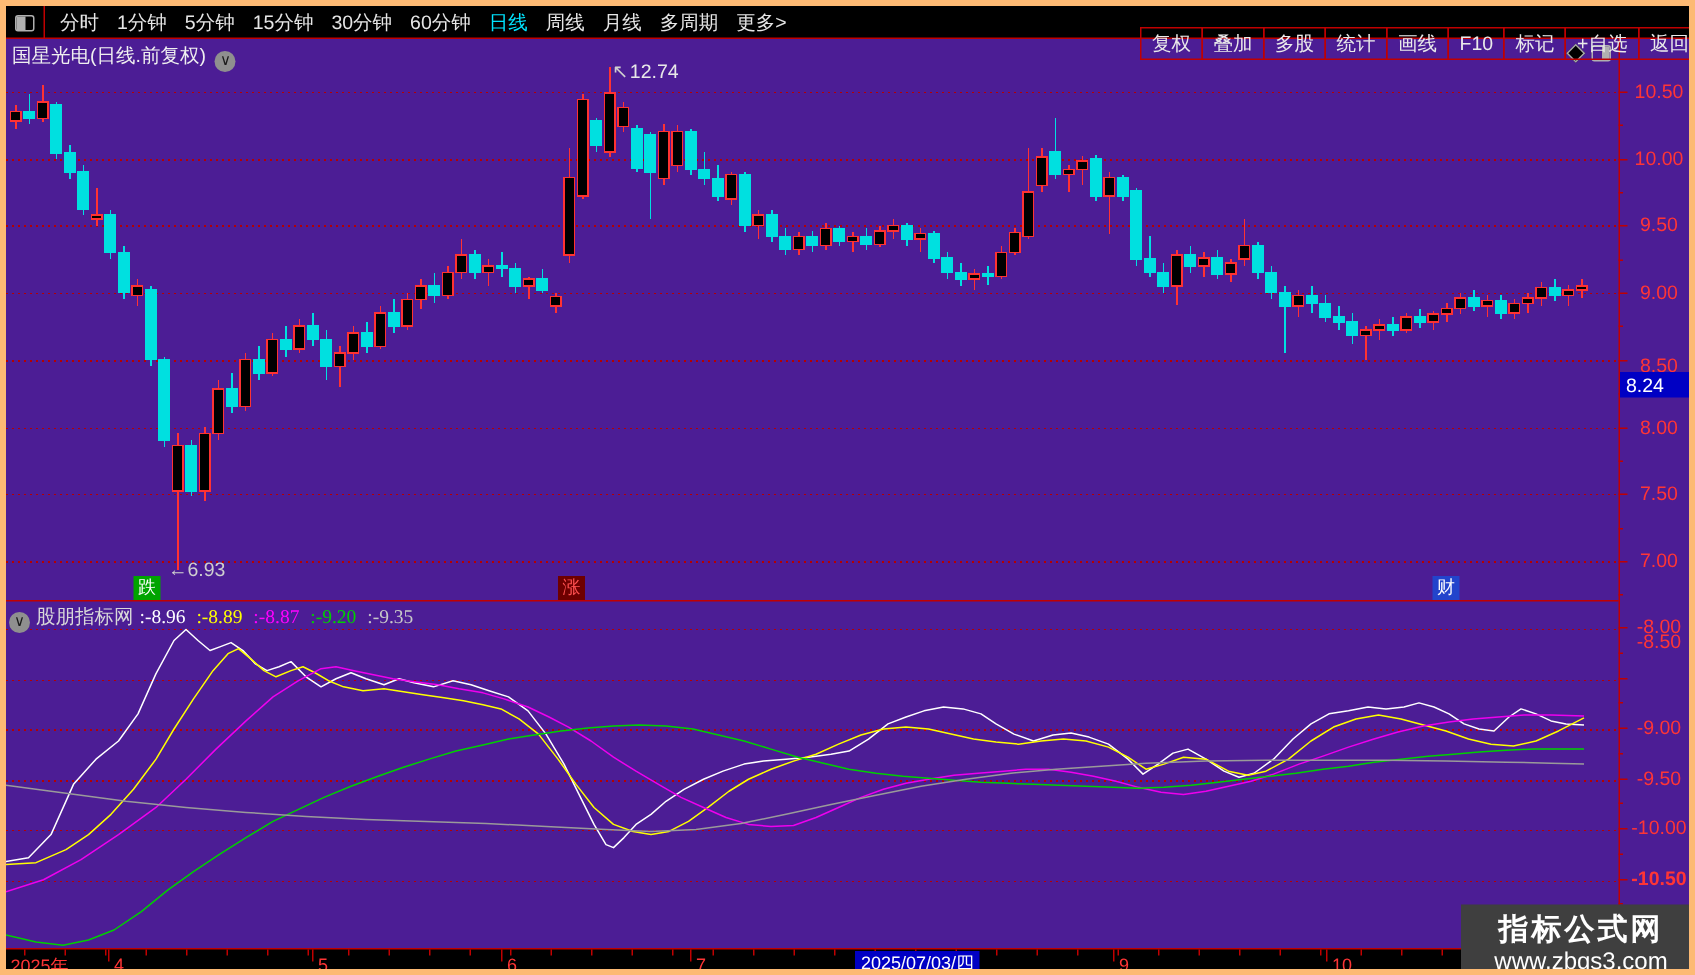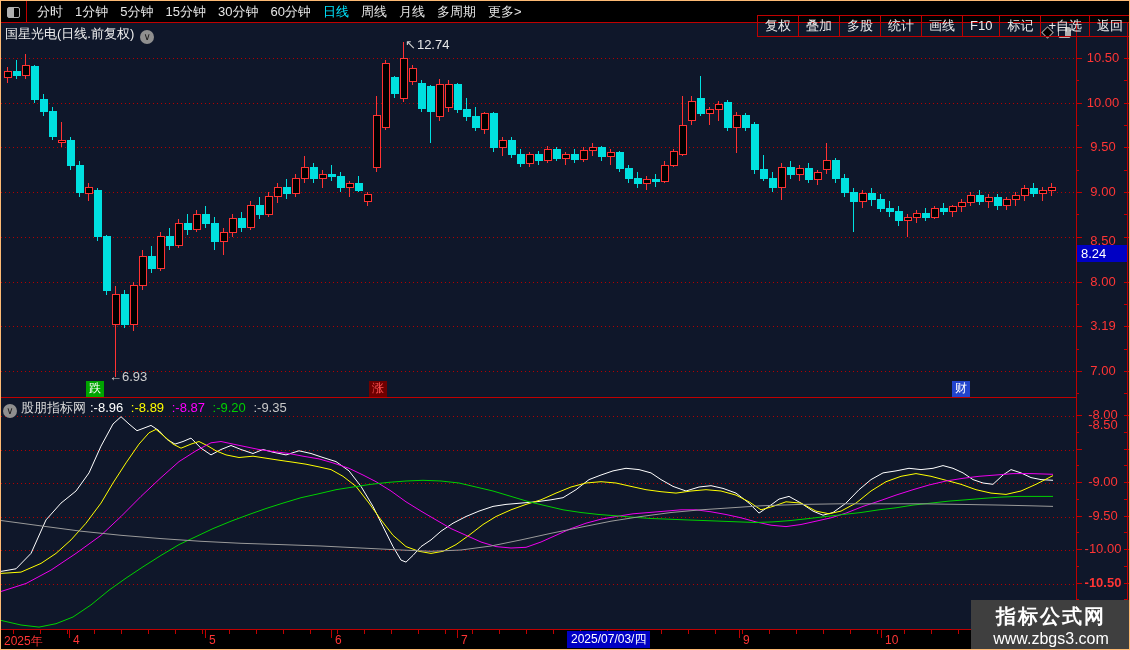--- a/index.html
+++ b/index.html
@@ -1,19 +1,19 @@
 <!DOCTYPE html>
 <html><head>
 <meta charset="utf-8">
 <style>
   * { margin:0; padding:0; box-sizing:border-box; }
   html,body { background:#000; }
   body { font-family:"Liberation Sans","DejaVu Sans",sans-serif; }
-  .win { position:relative; width:1130px; height:650px; background:#0f172a; overflow:hidden;
-         border:1px solid #fdba74; }
+  .win { position:relative; width:1130px; height:650px; background:#4c1d95; overflow:hidden;
+         border:4px solid #fdba74; }
   
   .toolbar { position:absolute; left:0; top:0; width:1130px; height:22px; background:#000;
              border-bottom:1px solid #c00000; z-index:30; }
   .tb-iconbox { position:absolute; left:0; top:0; width:26px; height:22px;
                 border-right:1px solid #c00000; display:flex; align-items:center; justify-content:center; }
   .half-rect { position:relative; width:13px; height:11px; border:1px solid #b0b0b0; border-radius:2px; }
   .half-rect .fill-l { position:absolute; left:0; top:0; width:50%; height:100%; background:#b0b0b0; }
   .half-rect .fill-r { position:absolute; right:0; top:0; width:50%; height:100%; background:#b0b0b0; }
   .tb-left { position:absolute; left:30px; top:0; height:22px; display:flex; align-items:center; }
   .tb-item { color:#e6e6e6; font-size:13px; padding:0 6px; line-height:22px; cursor:default; white-space:nowrap; }
@@ -36,21 +36,21 @@
   .badge-cai { left:951px; top:358px; background:#2244cc; color:#fff; }
   .corner-icons { position:absolute; left:1042px; top:4px; z-index:6; display:flex; gap:6px; align-items:center; }
   .diamond { width:9px; height:9px; border:1px solid #a8a8a8; transform:rotate(45deg); background:#000; }
   
   .v-line { position:absolute; width:1px; background:#c00000; z-index:10; }
   .axis-label { position:absolute; width:48px; text-align:center; color:#ff3535; font-size:13px; z-index:11; }
   .price-tag { position:absolute; left:1076px; top:244px; width:50px; height:17px; background:#0000c4;
                color:#fff; font-size:13px; line-height:17px; padding-left:4px; z-index:12; }
   .tick { position:absolute; background:#c00000; z-index:11; }
   
-  .ind-area { position:absolute; left:0; top:396px; width:1075px; height:232px; border-top:1px solid #c00000; }
+  .ind-area { position:absolute; left:0; top:396px; width:1075px; height:232px; border-top:1px solid #c00000;font-family:Liberation Serif, serif; }
   #ind-svg { position:absolute; left:0; top:0; }
   .ind-header { position:absolute; left:2px; top:1px; z-index:6; font-size:13px; white-space:nowrap; }
   .ind-header .t { color:#d8d8d8; margin-right:4px; }
   .ind-header span.val { margin-right:4px; }
   
   .timeline { position:absolute; left:0; top:628px; width:1130px; height:22px; border-top:1px solid #c00000;
               background:#000; z-index:15; }
   .tl-label { position:absolute; top:3px; color:#ff3535; font-size:12px; white-space:nowrap; }
   .tl-date { position:absolute; top:1px; height:17px; background:#0000c4; color:#fff; font-size:12px;
              line-height:17px; padding:0 4px; z-index:16; }
@@ -384,21 +384,21 @@
 
   <div class="price-tag">8.24</div>
 
   <div id="price-axis">
       <div class="axis-label" style="left: 1078px; top: 49px;">10.50</div>
       <div class="axis-label" style="left: 1078px; top: 93.7px;">10.00</div>
       <div class="axis-label" style="left: 1078px; top: 138.4px;">9.50</div>
       <div class="axis-label" style="left: 1078px; top: 183.1px;">9.00</div>
       <div class="axis-label" style="left: 1078px; top: 232px;">8.50</div>
       <div class="axis-label" style="left: 1078px; top: 272.5px;">8.00</div>
-      <div class="axis-label" style="left: 1078px; top: 317.2px;">3.19</div>
+      <div class="axis-label" style="left: 1078px; top: 317.2px;">7.50</div>
       <div class="axis-label" style="left: 1078px; top: 361.9px;">7.00</div>
     </div>
   <div id="ind-axis">
       <div class="axis-label" style="left: 1078px; top: 406px;">-8.00</div>
       <div class="axis-label" style="left: 1078px; top: 416px;">-8.50</div>
       <div class="axis-label" style="left: 1078px; top: 473px;">-9.00</div>
       <div class="axis-label" style="left: 1078px; top: 506.5px;">-9.50</div>
       <div class="axis-label" style="left: 1078px; top: 540px;">-10.00</div>
       <div class="axis-label" style="left: 1078px; top: 573.5px; font-weight: bold;">-10.50</div>
     </div>

